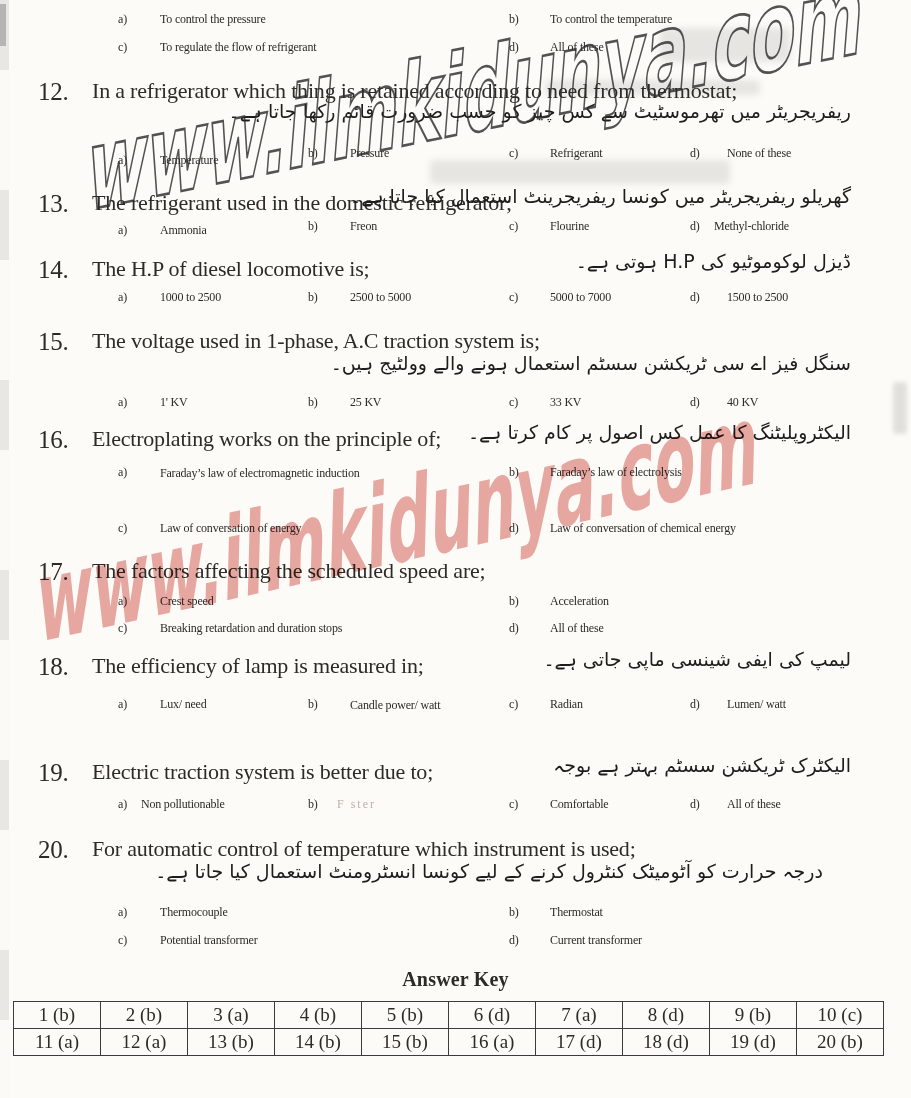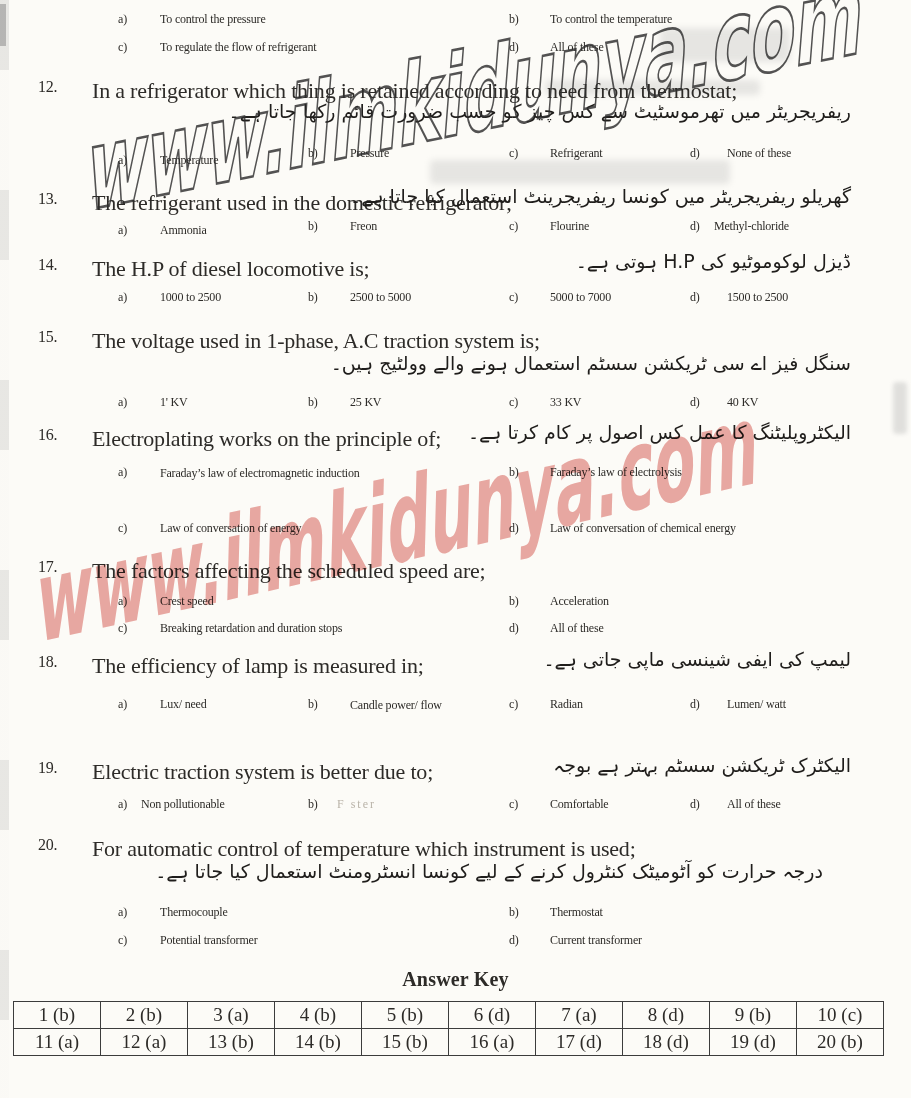--- a/index.html
+++ b/index.html
@@ -27,21 +27,21 @@
     transform:rotate(-11.5deg) skewX(-16deg) scaleX(0.60);
     color:transparent; -webkit-text-stroke:2.6px #2e2e2e; opacity:.82;
   }
   .wm-pink{
     left:36px; top:548px; font-size:112px; z-index:5;
     transform-origin:0 100%;
     transform:rotate(-12.5deg) skewX(-14deg) scaleX(0.55);
     color:rgba(214,92,85,.52); mix-blend-mode:multiply;
   }
   
-  .qnum{position:absolute;left:38px;font-size:16px;letter-spacing:-.2px;}
+  .qnum{position:absolute;left:38px;font-size:25px;letter-spacing:-.2px;}
   .qtext{position:absolute;left:92px;font-size:22px;letter-spacing:-.2px;}
   .urdu{position:absolute;right:60px;direction:rtl;text-align:right;
     font-family:"DejaVu Sans", sans-serif;font-size:19px;color:#1f1d1b;letter-spacing:0;}
   .urdu.u20{right:88px;}
   .opt{position:absolute;font-size:12px;letter-spacing:-.2px;white-space:nowrap;}
   .opt .ol{display:inline-block;width:42px;}
   .ca{left:118px;} .cb{left:308px;} .cc{left:497px;margin-left:12px;} .cd{left:690px;}
   .cc .ol{width:41px;} .cd .ol{width:37px;}
   .tightA .ol{width:23px;} .tightB .ol{width:29px;}
   .ot.w305{display:inline-block;width:305px;white-space:normal;vertical-align:top;line-height:1.45;}
@@ -114,21 +114,21 @@
   <div class="qtext" style="top:558px">The factors affecting the scheduled speed are;</div>
   <div class="opt ca" style="top:594px"><span class="ol">a)</span><span class="ot">Crest speed</span></div>
   <div class="opt cc" style="top:594px"><span class="ol">b)</span><span class="ot">Acceleration</span></div>
   <div class="opt ca" style="top:621px"><span class="ol">c)</span><span class="ot">Breaking retardation and duration stops</span></div>
   <div class="opt cc" style="top:621px"><span class="ol">d)</span><span class="ot">All of these</span></div>
 
   <div class="qnum" style="top:653px">18.</div>
   <div class="qtext" style="top:653px">The efficiency of lamp is measured in;</div>
   <div class="urdu" style="top:648px">لیمپ کی ایفی شینسی ماپی جاتی ہے۔</div>
   <div class="opt ca" style="top:697px"><span class="ol">a)</span><span class="ot">Lux/ need</span></div>
-  <div class="opt cb" style="top:697px"><span class="ol" style="vertical-align:top">b)</span><span class="ot w135">Candle power/ flow</span></div>
+  <div class="opt cb" style="top:697px"><span class="ol" style="vertical-align:top">b)</span><span class="ot w135">Candle power/ watt</span></div>
   <div class="opt cc" style="top:697px"><span class="ol">c)</span><span class="ot">Radian</span></div>
   <div class="opt cd" style="top:697px"><span class="ol">d)</span><span class="ot">Lumen/ watt</span></div>
 
   <div class="qnum" style="top:759px">19.</div>
   <div class="qtext" style="top:759px">Electric traction system is better due to;</div>
   <div class="urdu" style="top:754px">الیکٹرک ٹریکشن سسٹم بہتر ہے بوجہ</div>
   <div class="opt ca tightA" style="top:797px"><span class="ol">a)</span><span class="ot">Non pollutionable</span></div>
   <div class="opt cb tightB" style="top:797px"><span class="ol">b)</span><span class="ot faded">F ster</span></div>
   <div class="opt cc" style="top:797px"><span class="ol">c)</span><span class="ot">Comfortable</span></div>
   <div class="opt cd" style="top:797px"><span class="ol">d)</span><span class="ot">All of these</span></div>

